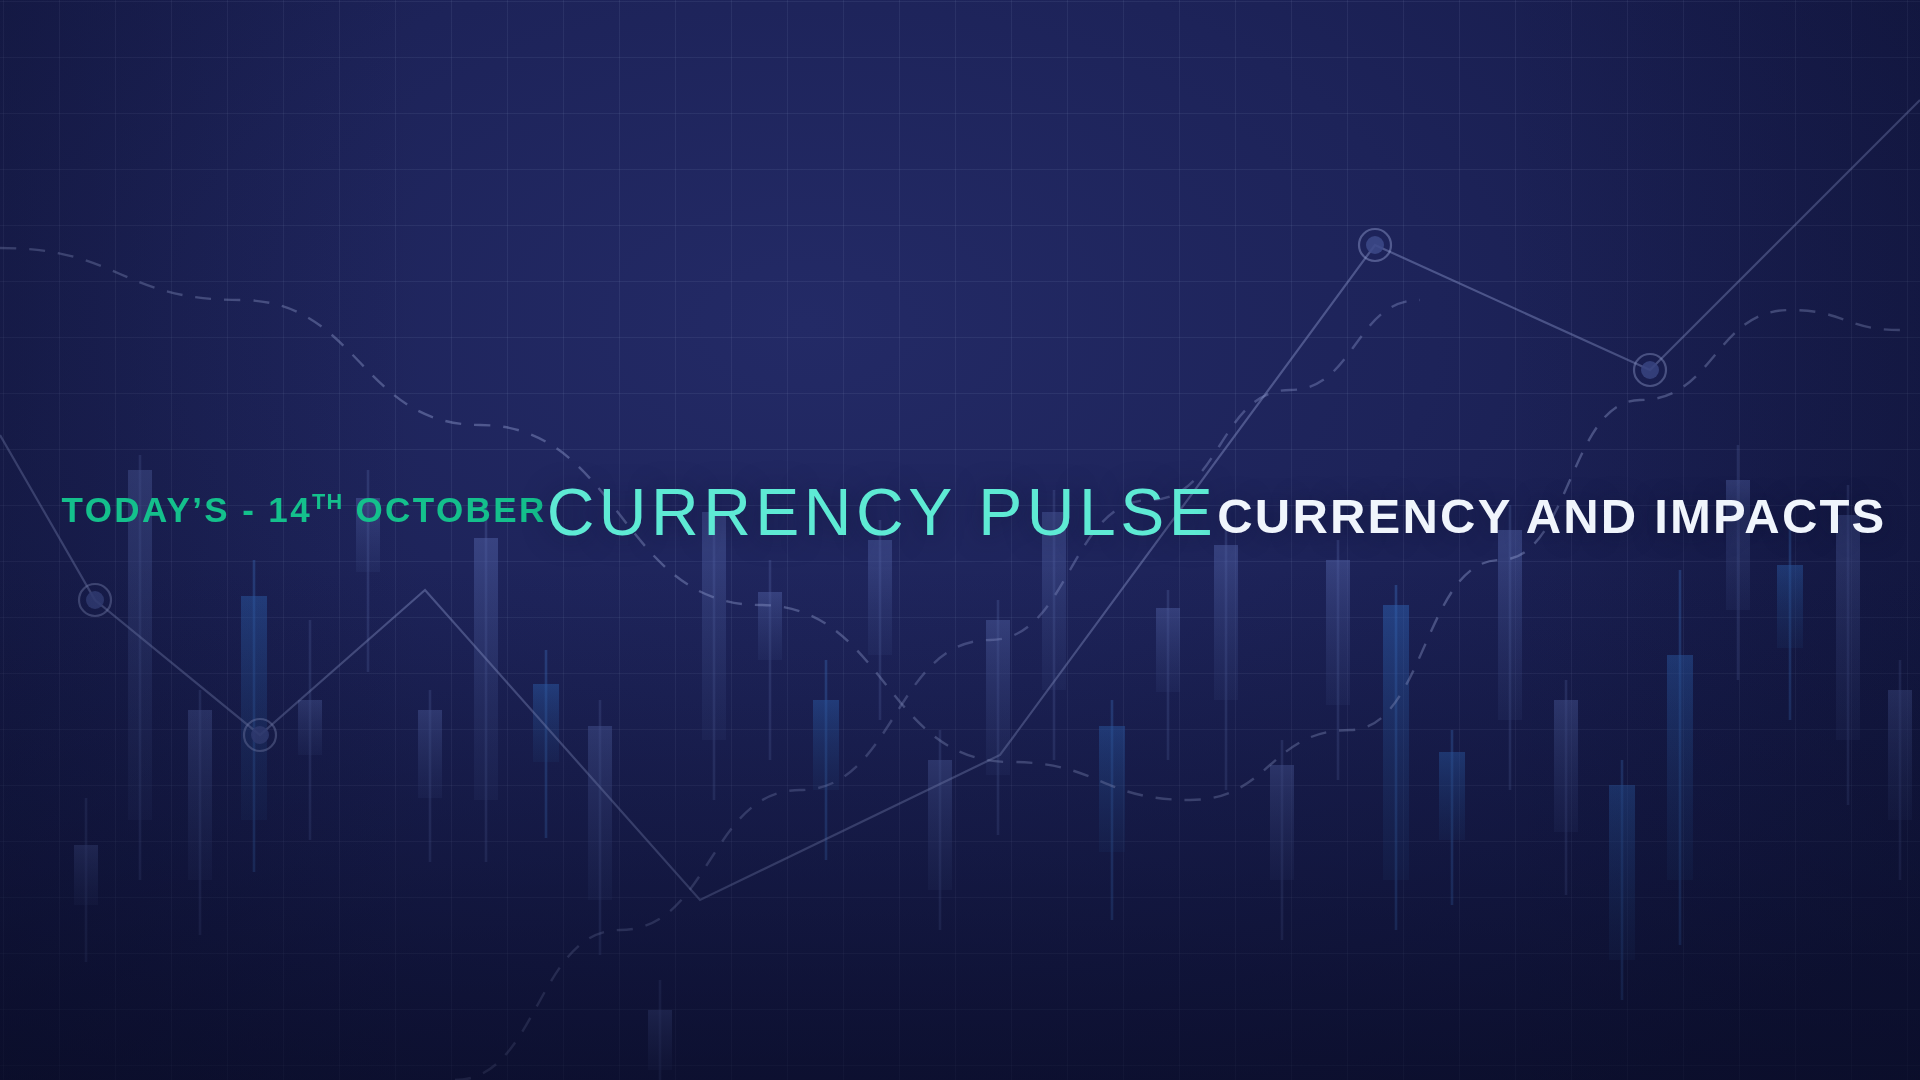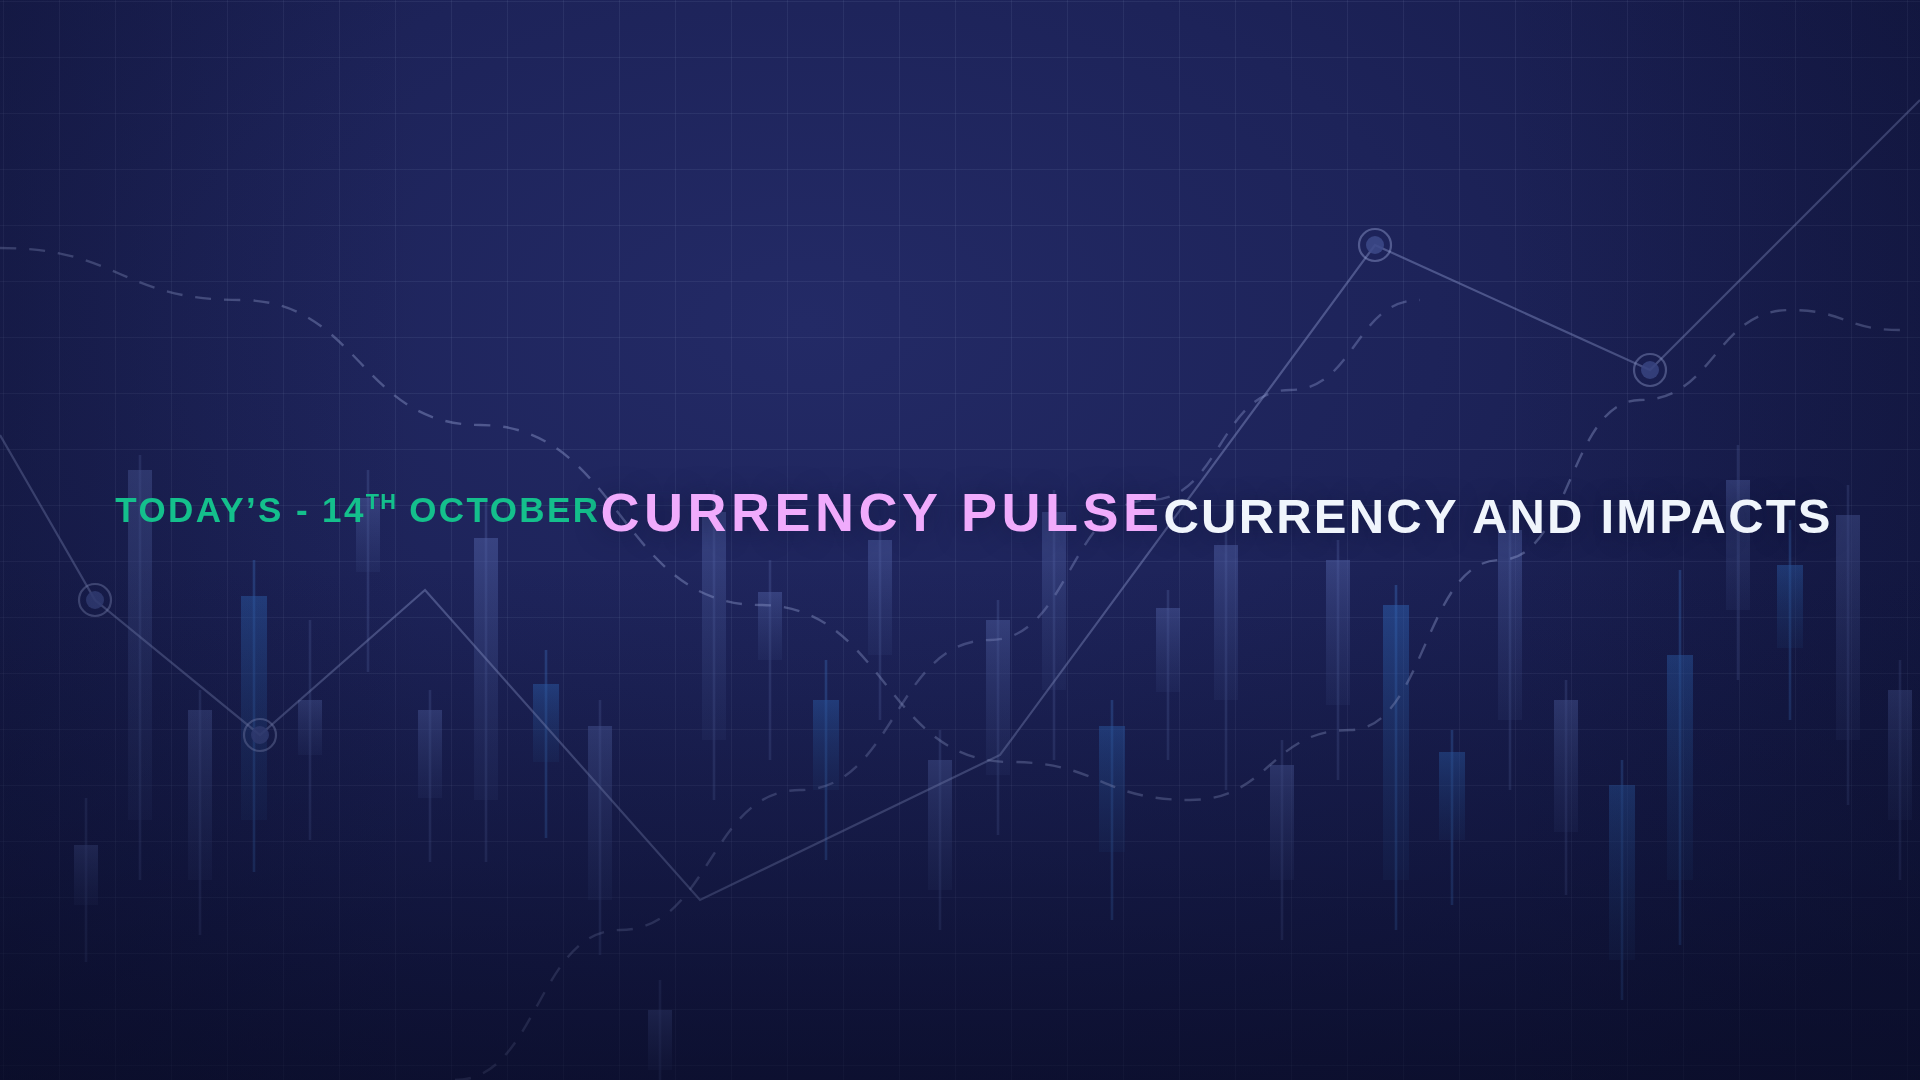--- a/index.html
+++ b/index.html
@@ -79,23 +79,23 @@
     margin: 0 0 16px 0;
     white-space: nowrap;
   }
   #eyebrow .ord {
     font-size: 0.62em;
     vertical-align: super;
     letter-spacing: 1.2px;
   }
 
   #headline {
-    color: #f0abfc;
-    font-size: 54px;
-    font-weight: 700;
+    color: #5eead4;
+    font-size: 66px;
+    font-weight: 400;
     letter-spacing: 4.5px;
     line-height: 1.02;
     margin: 0 0 8px 0;
     white-space: nowrap;
     text-shadow: 0 2px 26px rgba(12,16,48,0.55);
   }
 
   #subhead {
     color: #f0f5fc;
     font-size: 49px;

